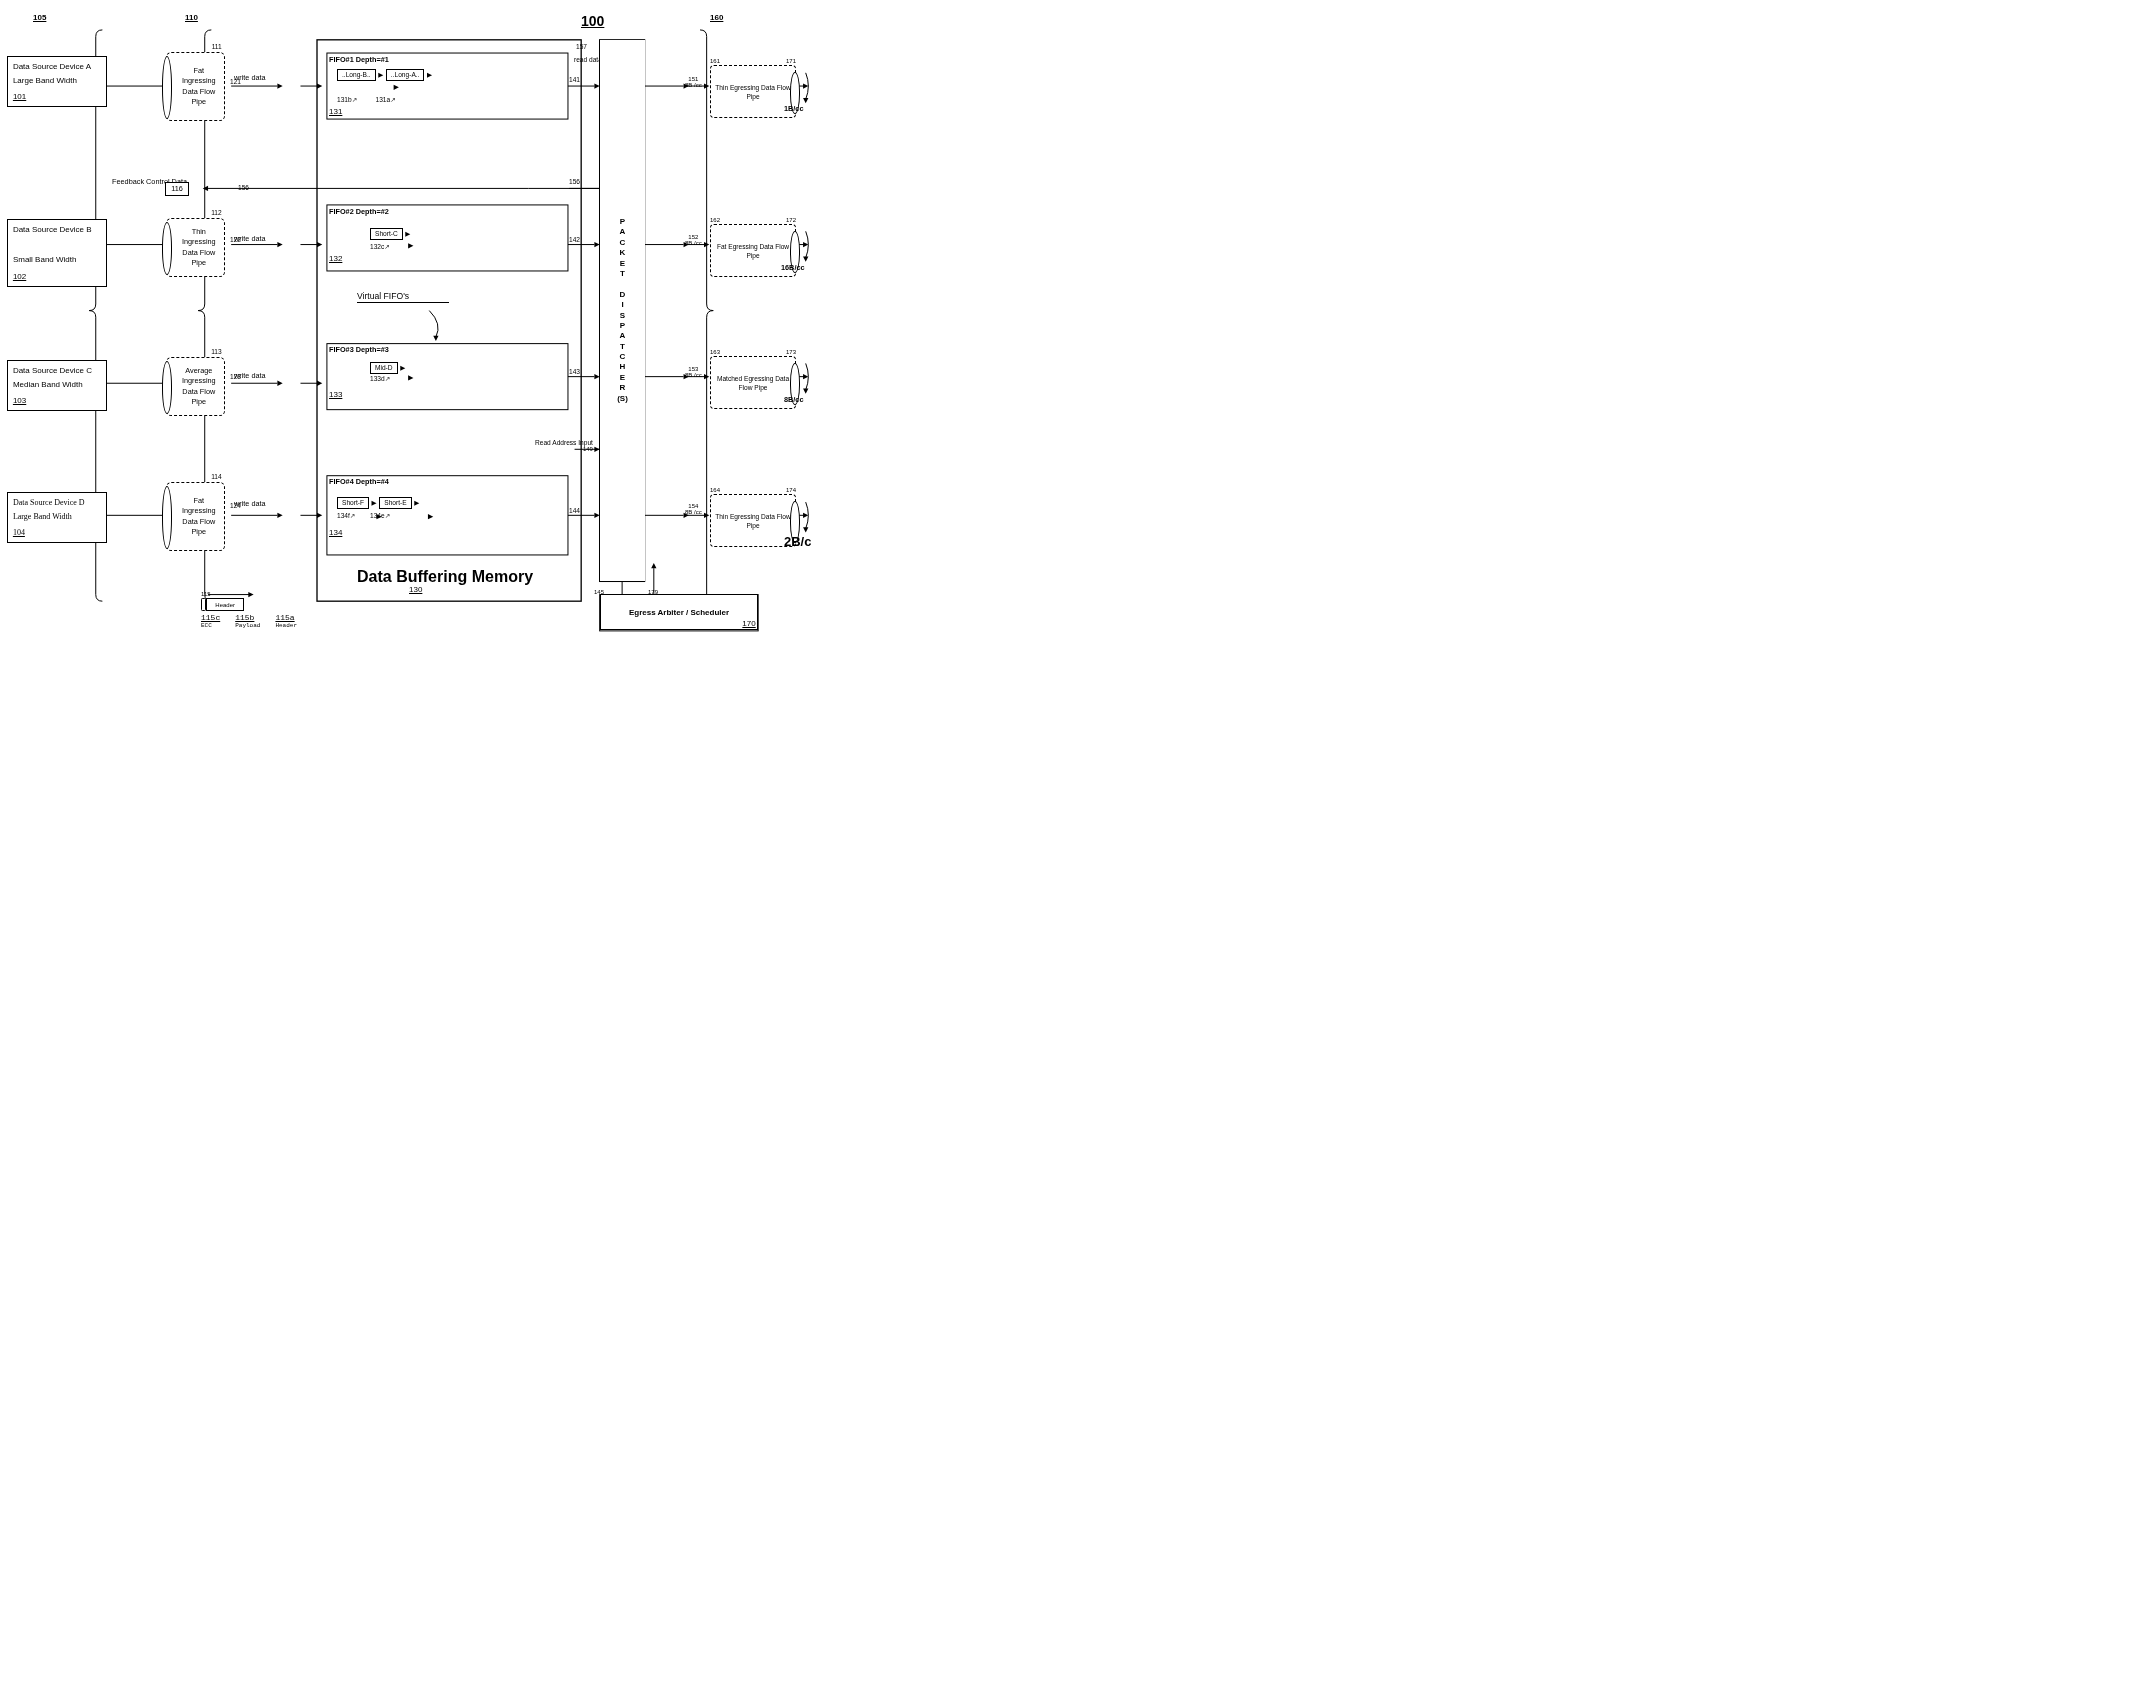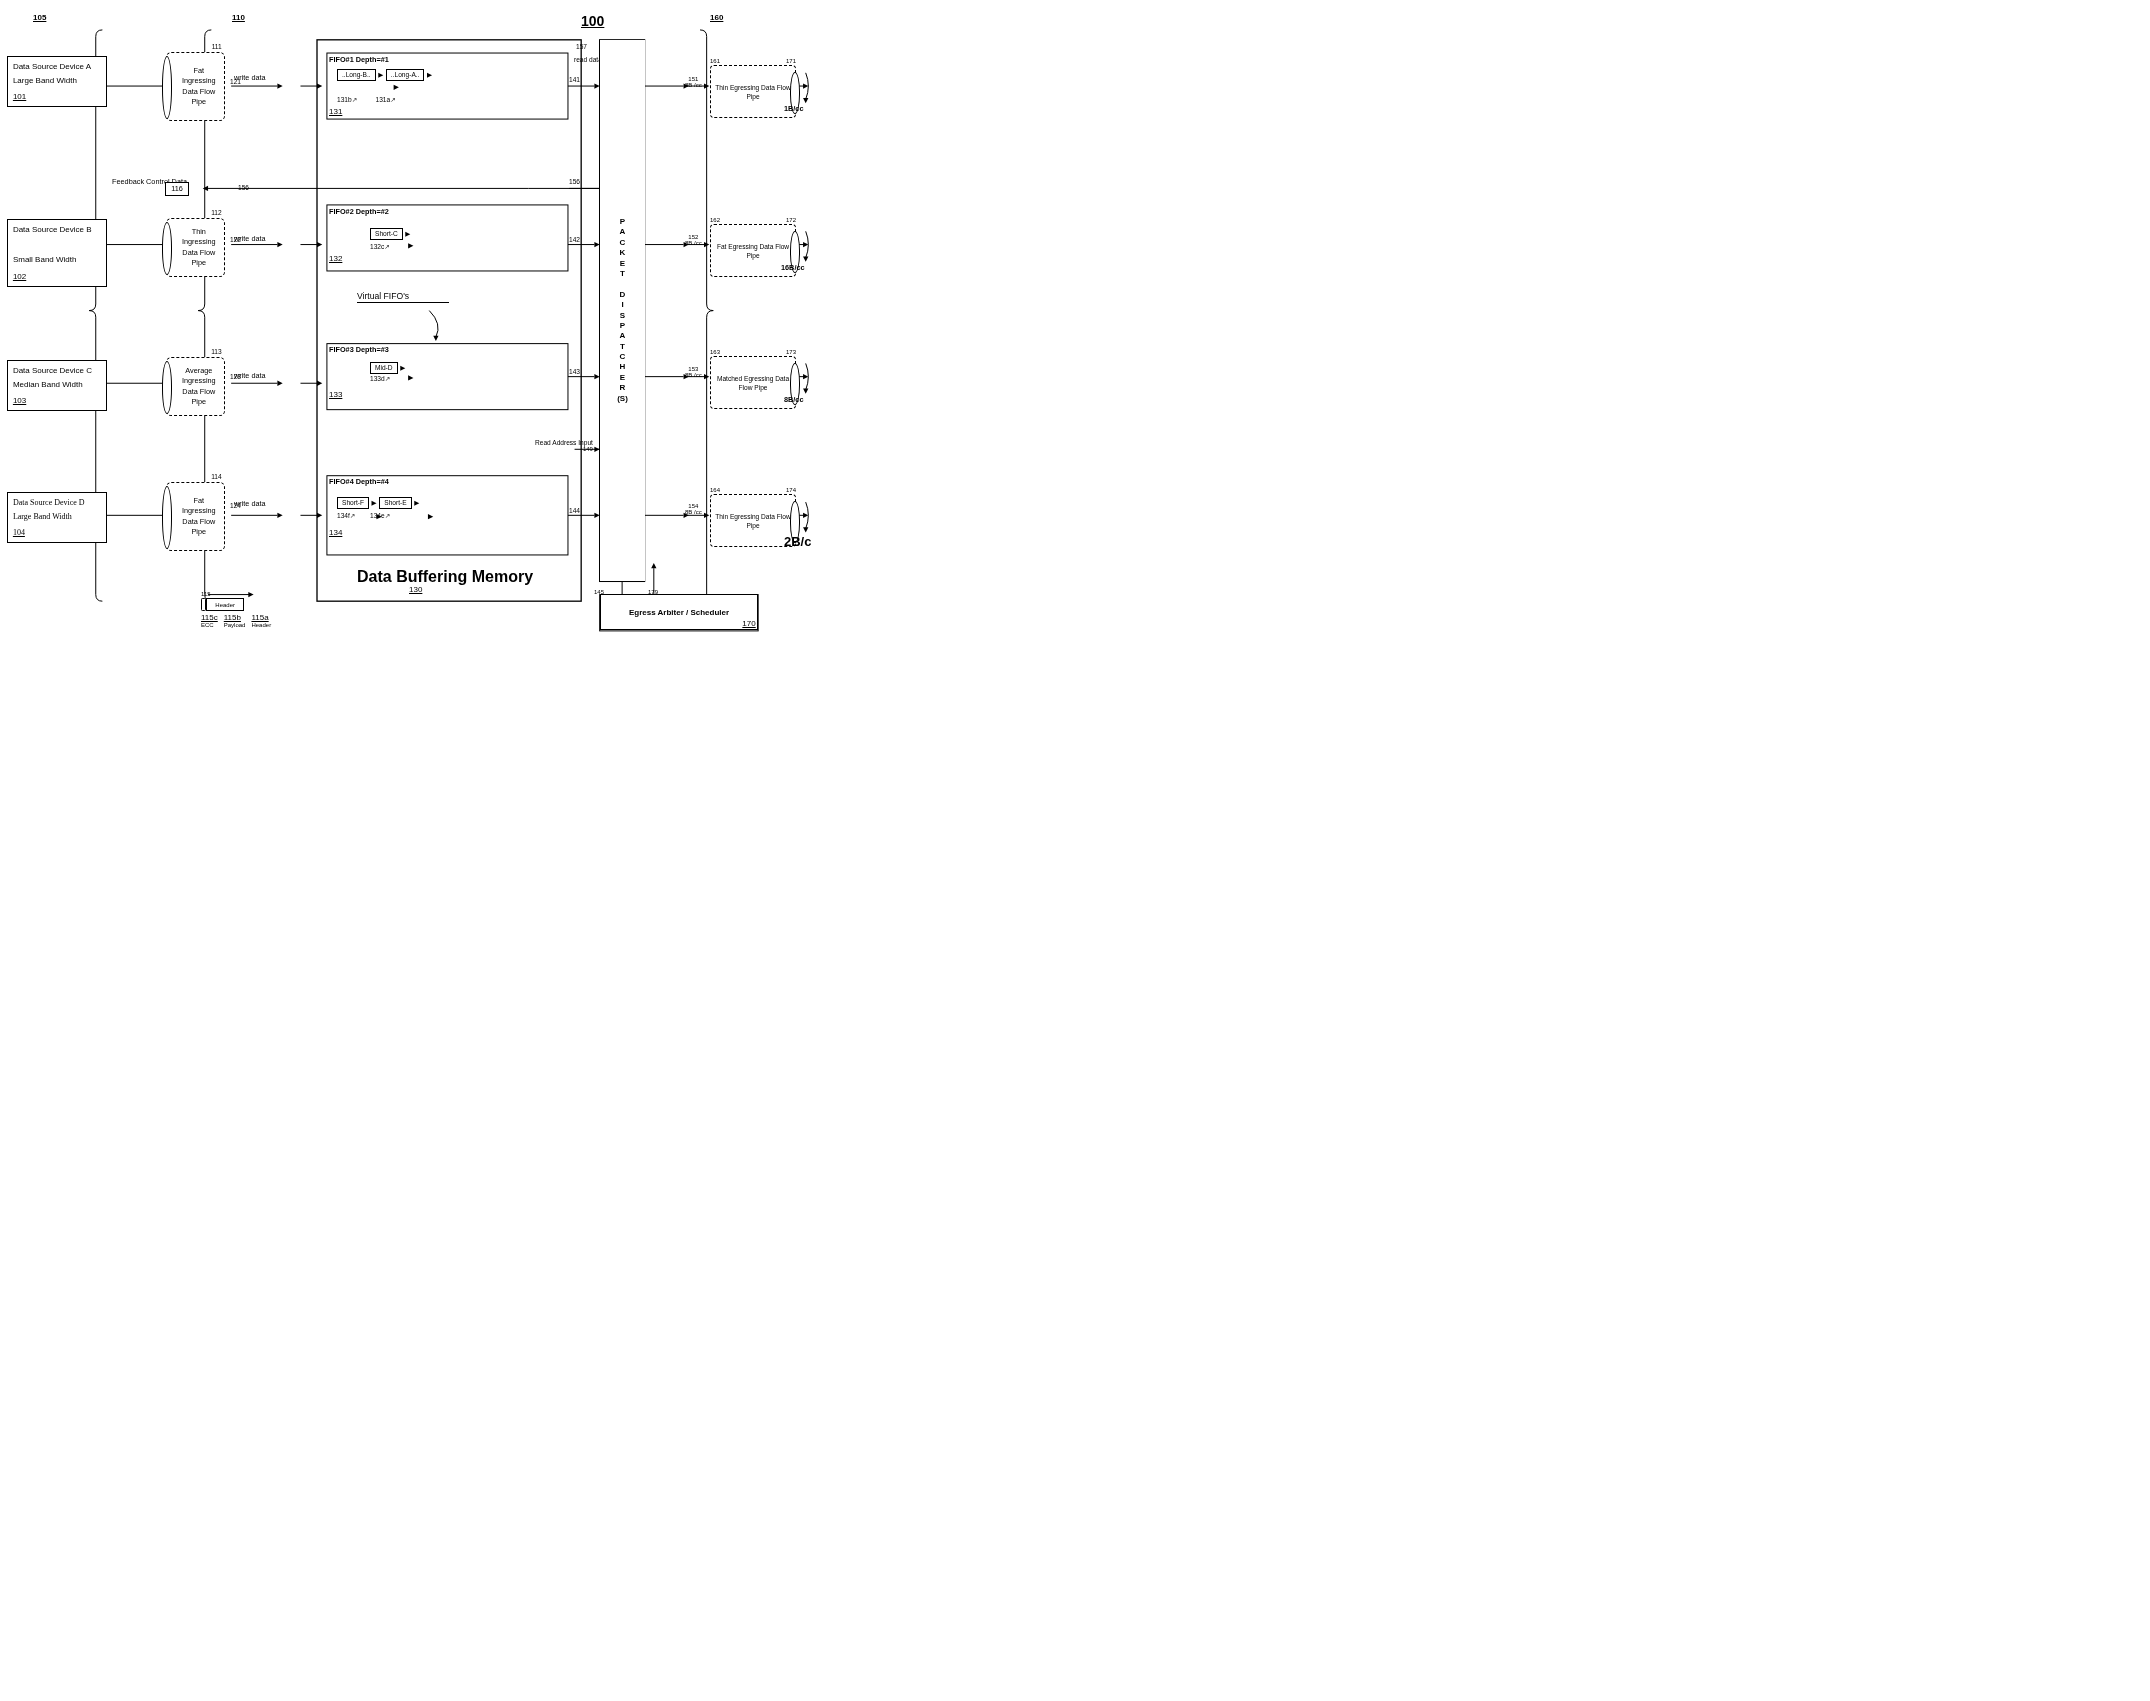--- a/index.html
+++ b/index.html
@@ -202,21 +202,21 @@
 
   <line x1="315" y1="900" x2="380" y2="900" stroke="#000" stroke-width="1.5"></line>
   <polygon points="376,896 384,900 376,904" fill="#000"></polygon>
 </svg>
 
   <div class="abs bold-underline" style="left:581px;top:13.2px;font-size:14px;font-weight:900;">100</div>
 
   <div class="abs brace-label" style="left:33px;top:13.2px;">
     <span class="ref bold-underline">105</span>
   </div>
-  <div class="abs brace-label" style="left:185px;top:13.2px;margin-left:47px;">
+  <div class="abs brace-label" style="left:185px;top:13.2px;">
     <span class="ref bold-underline">110</span>
   </div>
   <div class="abs brace-label" style="left:710px;top:13.2px;">
     <span class="ref bold-underline">160</span>
   </div>
 
   <div class="abs source-box" style="left:6.6px;top:56px;width:100px;">
     <div>Data Source Device A</div>
     <div style="margin-top:2.6px;">Large Band Width</div>
     <div style="margin-top:5.3px;"><span class="ref">101</span></div>
@@ -456,21 +456,21 @@
   </div>
   <div class="abs" style="left:784px;top:534px;font-size:13px;font-weight:bold;">2B/cc</div>
 
   <div class="abs" style="left:201px;top:591px;">
     <div style="font-size:6px;margin-bottom:1.3px;">115</div>
 
     <div style="display:flex;align-items:center;gap:0px;">
       <div style="width:5.3px;height:13.2px;border:0.7px solid #000;background:#fff;border-radius:1.3px;"></div>
       <div style="border:0.7px solid #000;padding:0.7px 8px;font-size:6px;background:#fff;height:13.2px;display:flex;align-items:center;">Header</div>
     </div>
-    <div style="margin-top:1.3px;display:flex;gap:6px;font-size:6px;">
+    <div style="margin-top:1.3px;display:flex;gap:15px;font-size:6px;font-family:Liberation Mono, monospace;">
       <span><span class="ref">115c</span><br><span>ECC</span></span>
       <span><span class="ref">115b</span><br><span>Payload</span></span>
       <span><span class="ref">115a</span><br><span>Header</span></span>
     </div>
   </div>
 
 </div>
 
 
 </body></html>

